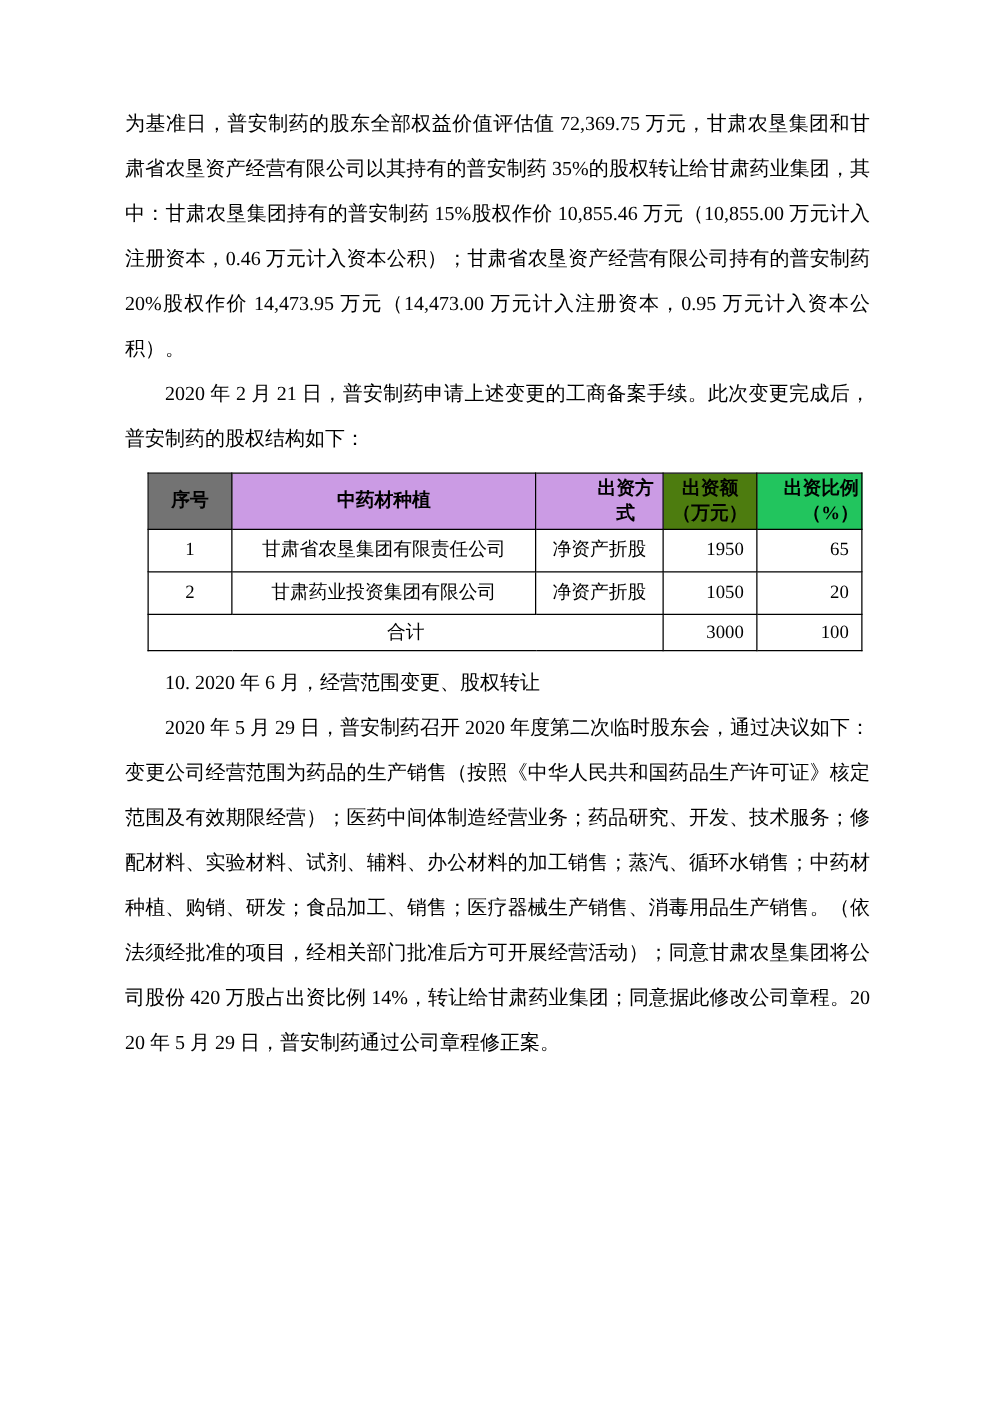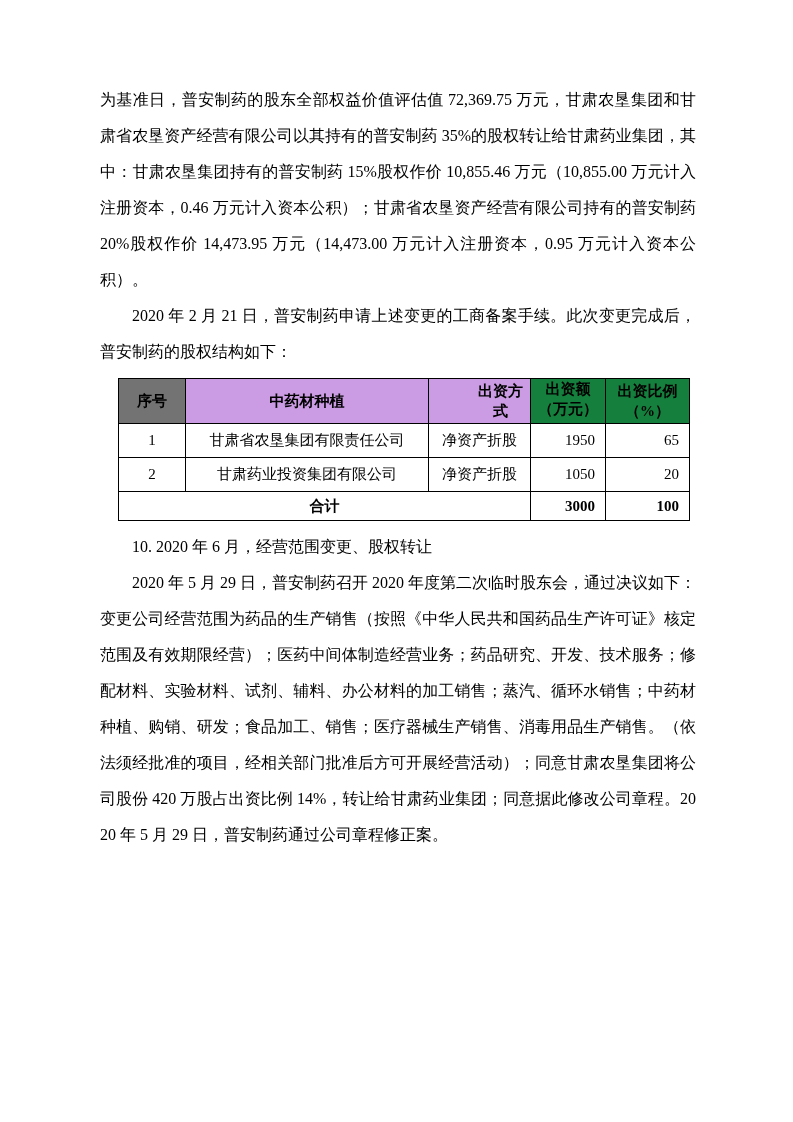--- a/index.html
+++ b/index.html
@@ -52,21 +52,21 @@
   }
   .equity-table td {
     font-size: 15px;
     line-height: 19px;
     height: 34px;
     vertical-align: middle;
     padding: 2px 2px;
   }
   .cell-center { text-align: center; }
   .cell-num { text-align: right; padding-right: 10px !important; }
-  .total-row td { font-weight: bold; height: 29px; }
+  .total-row td { font-weight: normal; height: 29px; }
 
   .page-number {
     position: absolute;
     top: 1000px;
     left: 0;
     width: 100%;
     text-align: center;
     font-size: 14px;
     color: #4d7c0f;
   }
@@ -88,23 +88,23 @@
         <col style="width:243px">
         <col style="width:102px">
         <col style="width:75px">
         <col style="width:84px">
       </colgroup>
       <thead>
         <tr>
           <th style="background-color: #737373;">序号</th>
           <th style="background-color: rgb(203, 155, 228);">中药材种植</th>
           <th style="background-color: rgb(203, 155, 228); padding-left: 44px;">出资方式</th>
-          <th style="background-color: #15803d; font-family: Liberation Mono, monospace;">出资额
+          <th style="background-color: #4d7c0f;">出资额
 （万元）</th>
-          <th style="background-color: #15803d;">出资比例
+          <th style="background-color: #22c55e; text-align: right;">出资比例
 （%）</th>
         </tr>
       </thead>
       <tbody>
         <tr>
           <td class="cell-center">1</td>
           <td class="cell-center">甘肃省农垦集团有限责任公司</td>
           <td class="cell-center">净资产折股</td>
           <td class="cell-num">1950</td>
           <td class="cell-num">65</td>

